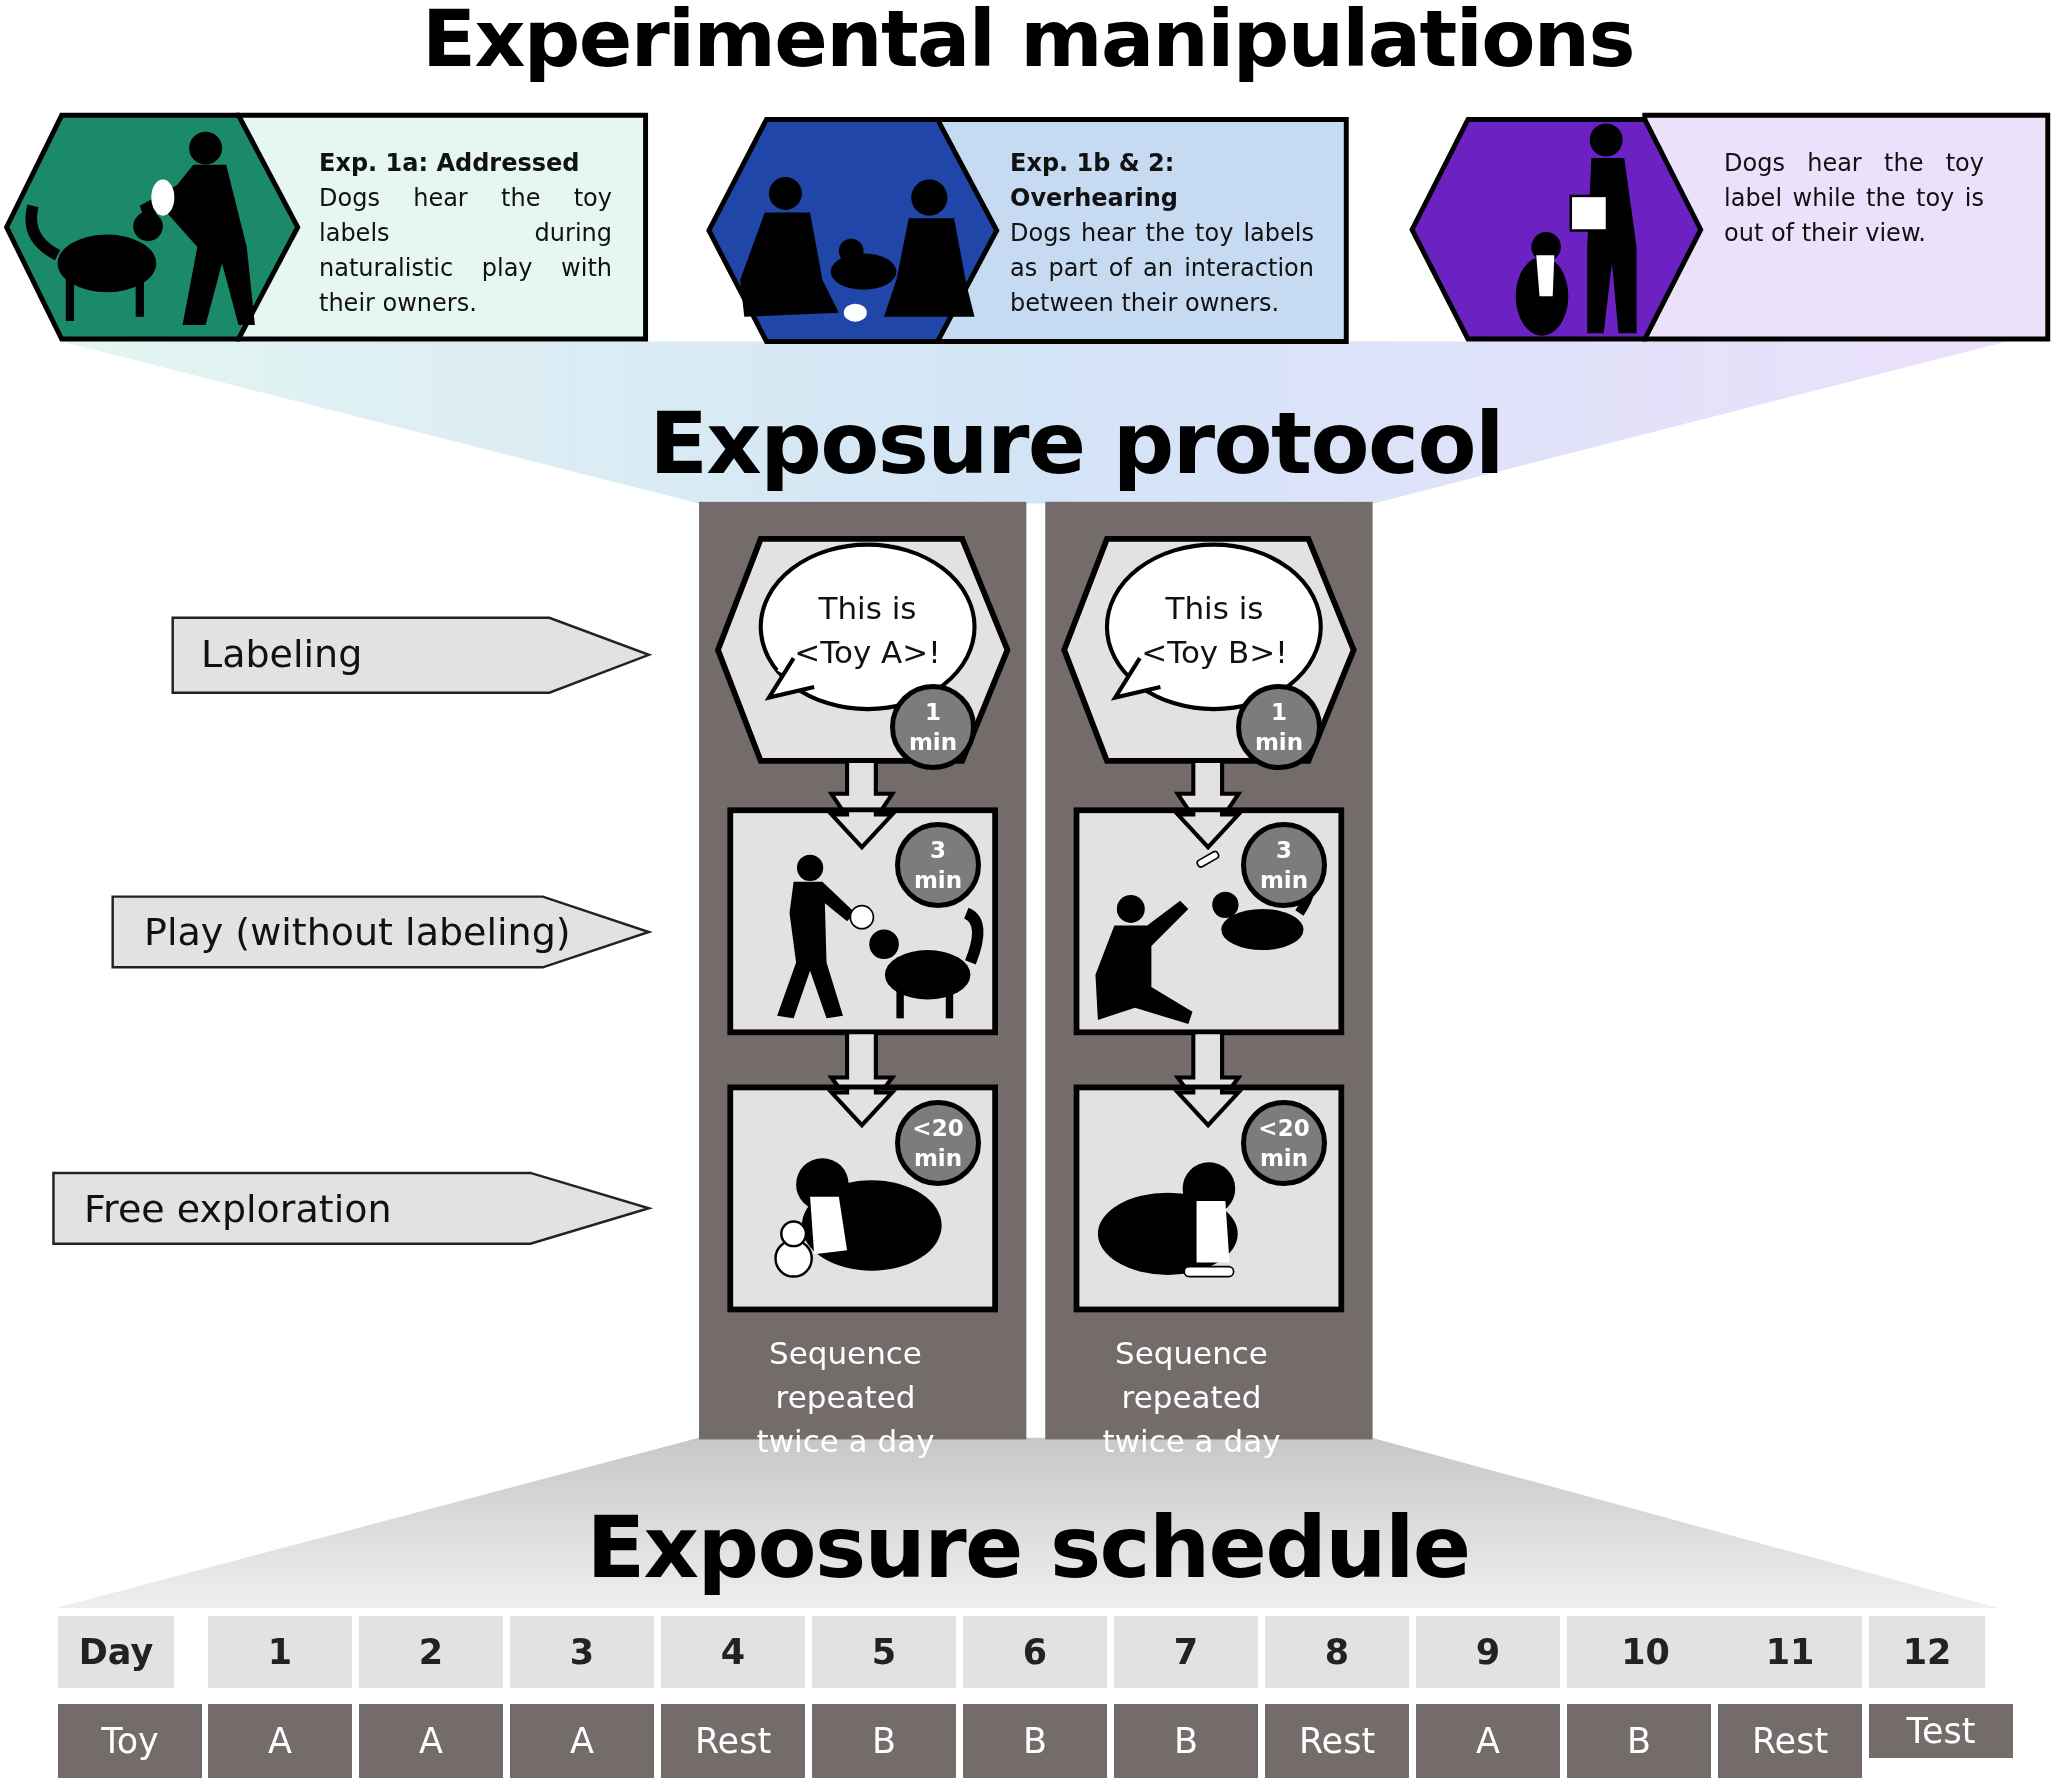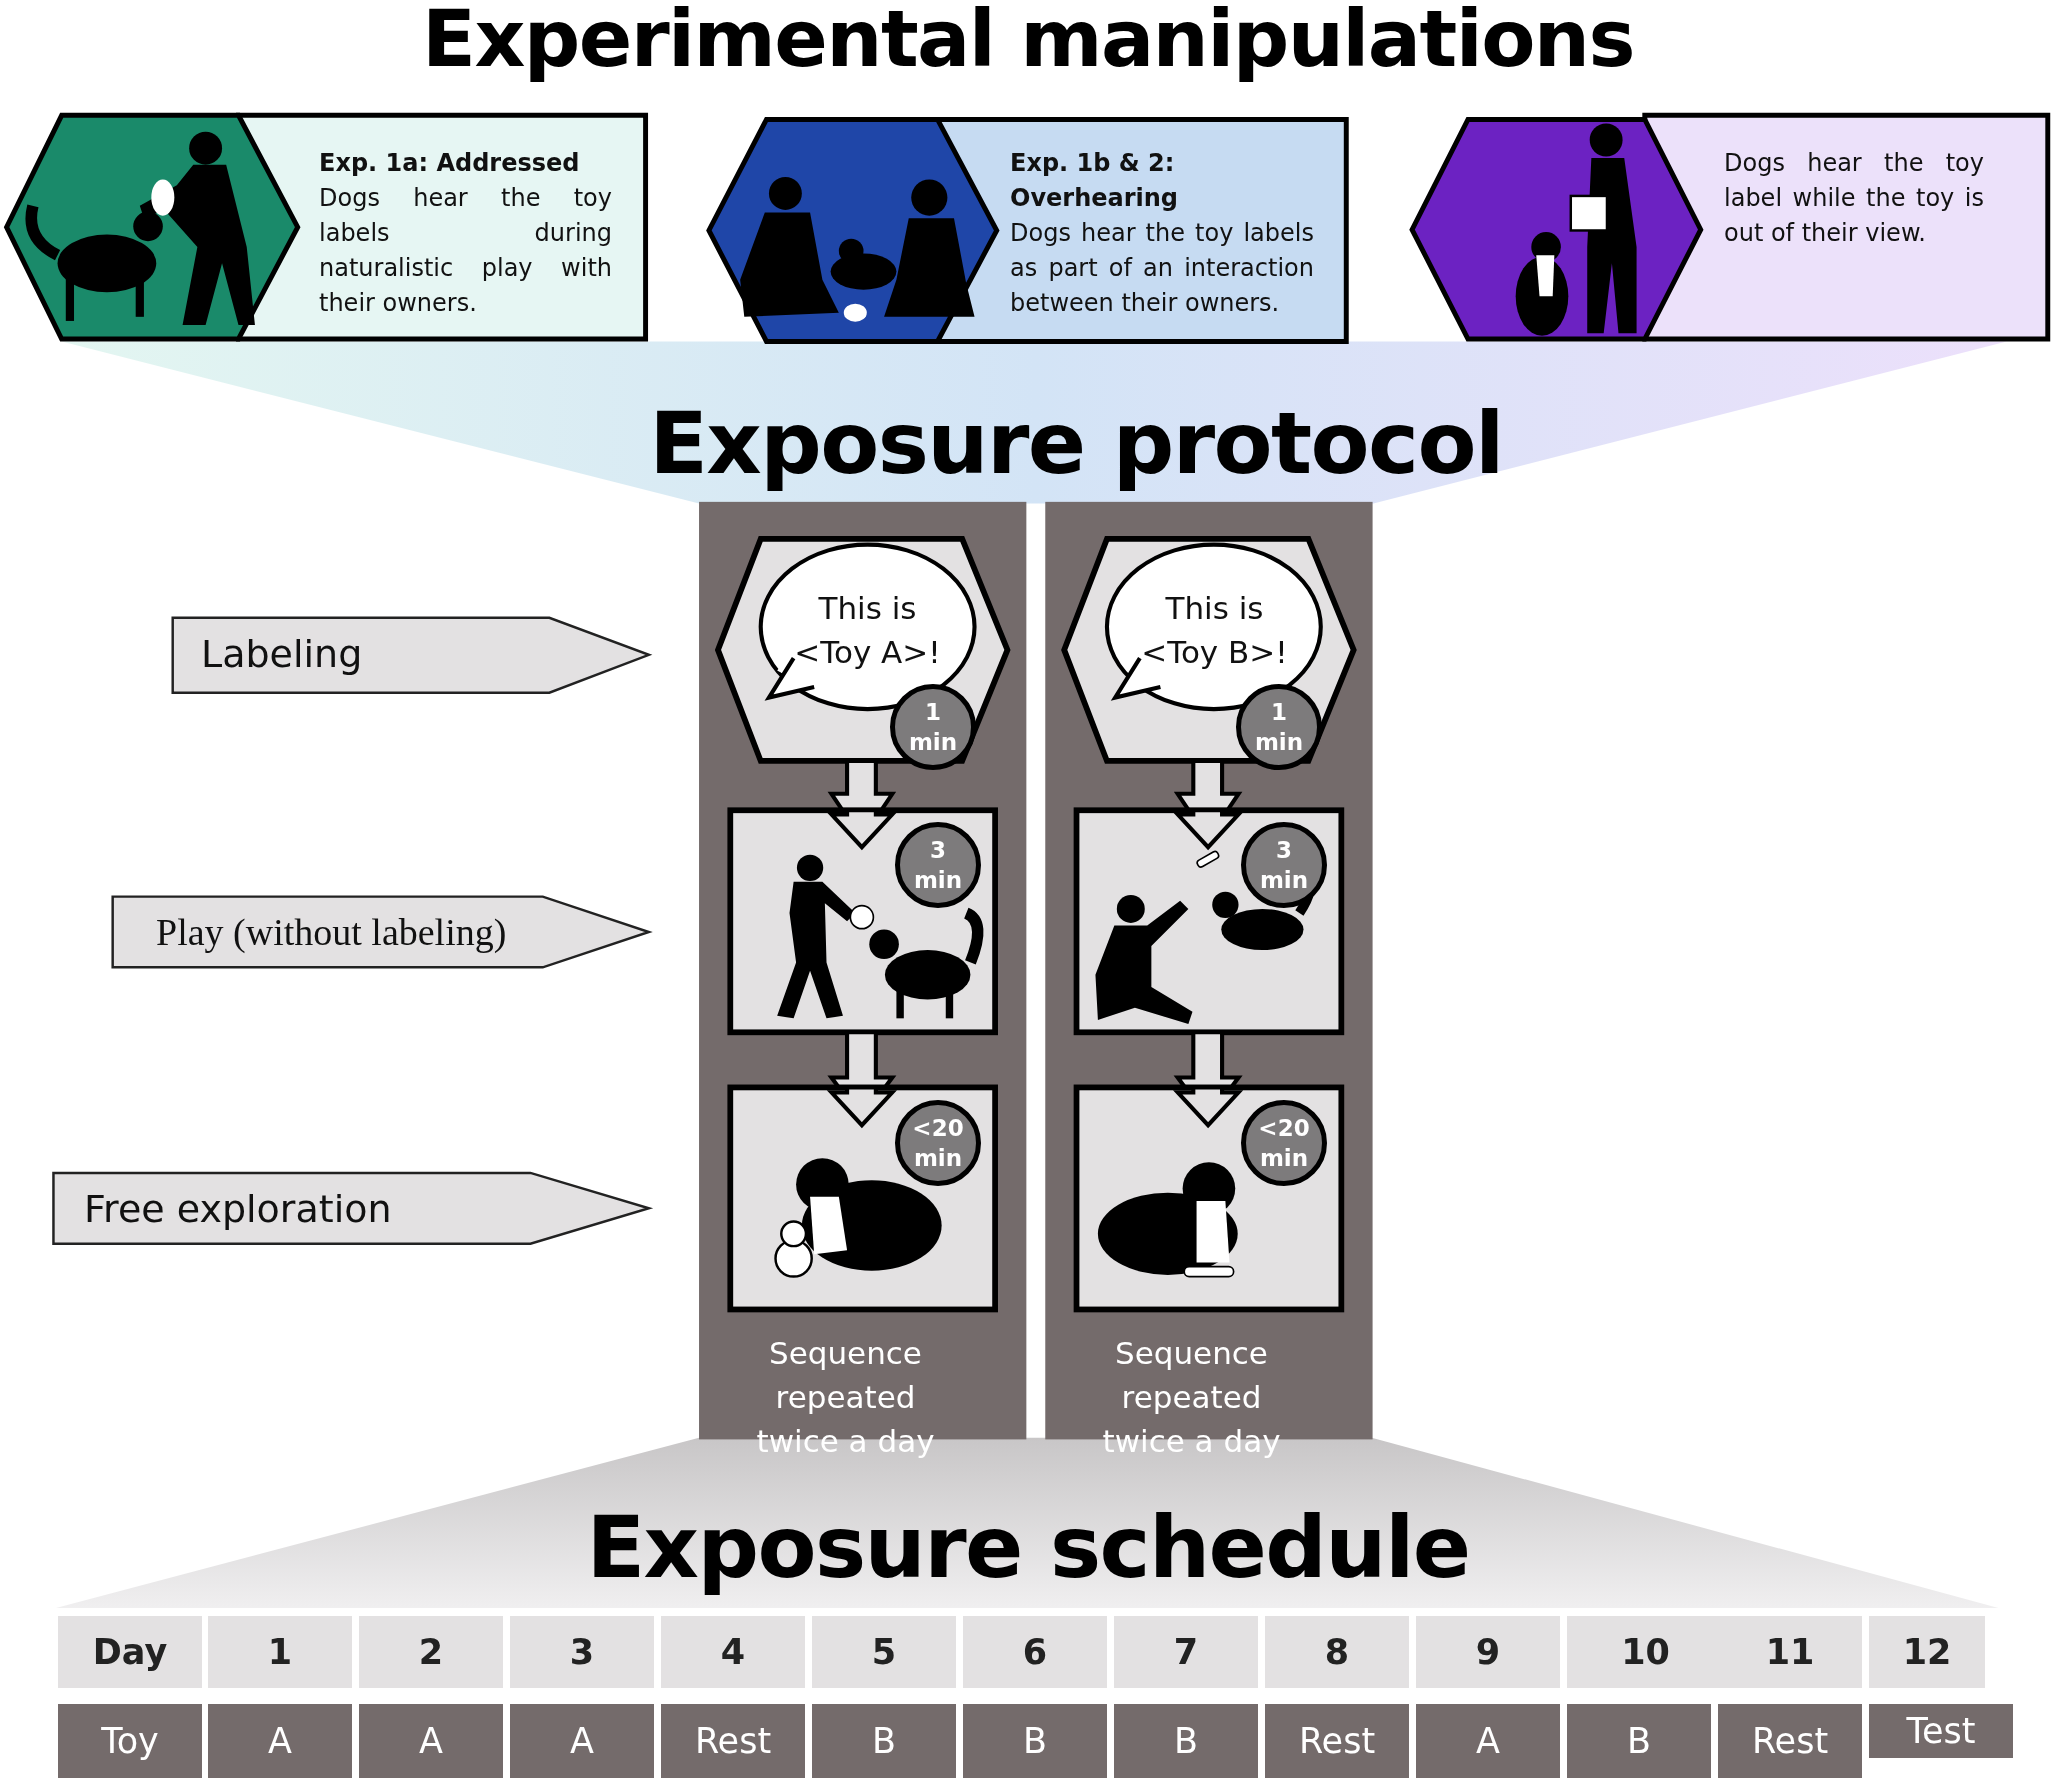--- a/index.html
+++ b/index.html
@@ -158,21 +158,21 @@
 </div>
 <div class="card-text" style="left:1010px;top:146px;width:304px;">
   <span class="hd">Exp. 1b &amp; 2: Overhearing</span>
   <span>Dogs hear the toy labels as part of an interaction between their owners.</span>
 </div>
 <div class="card-text" style="left:1724px;top:146px;width:260px;">
   <span>Dogs hear the toy label while the toy is out of their view.</span>
 </div>
 
 <div class="lbl" style="left:201px;top:632px;">Labeling</div>
-<div class="lbl" style="left:156px;top:910px;font-family:Liberation Serif, serif;">Play (without labeling)</div>
+<div class="lbl" style="left:144px;top:910px;">Play (without labeling)</div>
 <div class="lbl" style="left:84px;top:1187px;">Free exploration</div>
 
 <div class="bubble-text" style="left:781px;top:586px;width:173px;">
   <div>This is</div>
   <div>&lt;Toy A&gt;!</div>
 </div>
 <div class="badge" style="left:890px;top:684px;">
   <span>1</span>
   <span>min</span>
 </div>
@@ -204,21 +204,21 @@
 <div class="badge" style="left:1241px;top:1100px;">
   <span>&lt;20</span>
   <span>min</span>
 </div>
 <div class="seq" style="left:1045px;top:1331px;">
   <div>Sequence repeated</div>
   <div>twice a day</div>
 </div>
 
 <div id="schedule">
-    <div class="cell day" style="left: 58px; top: 1616px; width: 144px; height: 72px; text-align: center;">Day</div>
+    <div class="cell day" style="left: 58px; top: 1616px; width: 116px; height: 72px; text-align: center;">Day</div>
     <div class="cell day" style="left: 208px; top: 1616px; width: 144px; height: 72px;">1</div>
     <div class="cell day" style="left: 359px; top: 1616px; width: 144px; height: 72px;">2</div>
     <div class="cell day" style="left: 510px; top: 1616px; width: 144px; height: 72px;">3</div>
     <div class="cell day" style="left: 661px; top: 1616px; width: 144px; height: 72px;">4</div>
     <div class="cell day" style="left: 812px; top: 1616px; width: 144px; height: 72px;">5</div>
     <div class="cell day" style="left: 963px; top: 1616px; width: 144px; height: 72px;">6</div>
     <div class="cell day" style="left: 1114px; top: 1616px; width: 144px; height: 72px;">7</div>
     <div class="cell day" style="left: 1265px; top: 1616px; width: 144px; height: 72px;">8</div>
     <div class="cell day" style="left: 1416px; top: 1616px; width: 144px; height: 72px;">9</div>
     <div class="cell day" style="left: 1567px; top: 1616px; width: 157px; height: 72px;">10</div>

